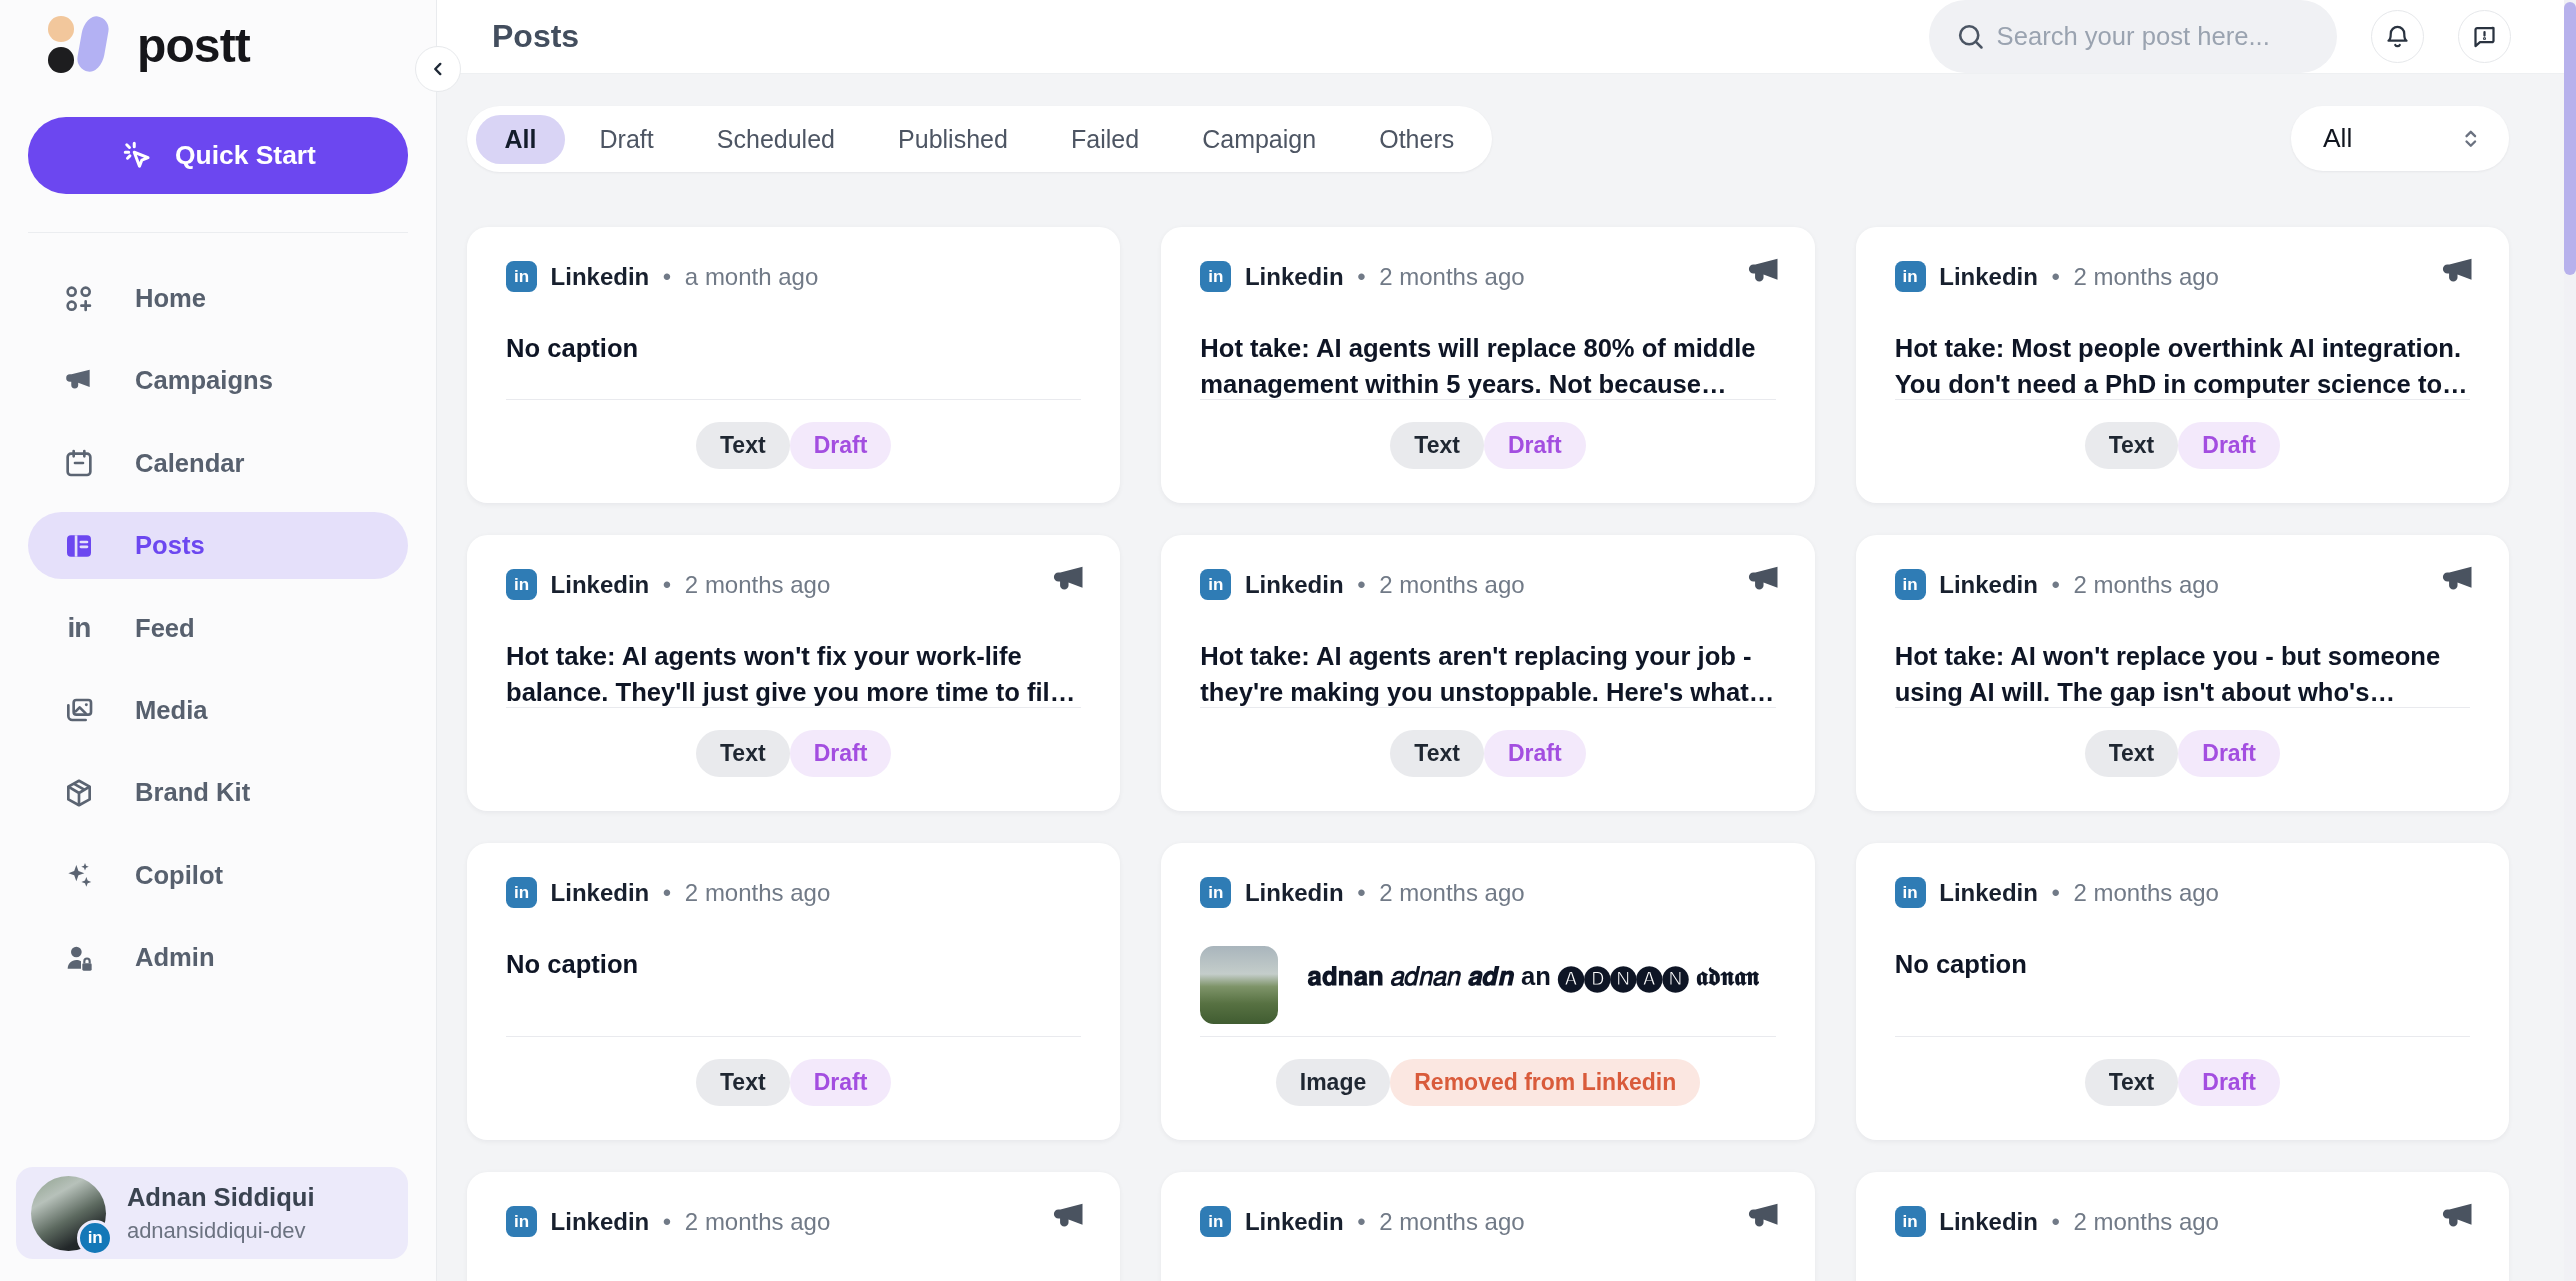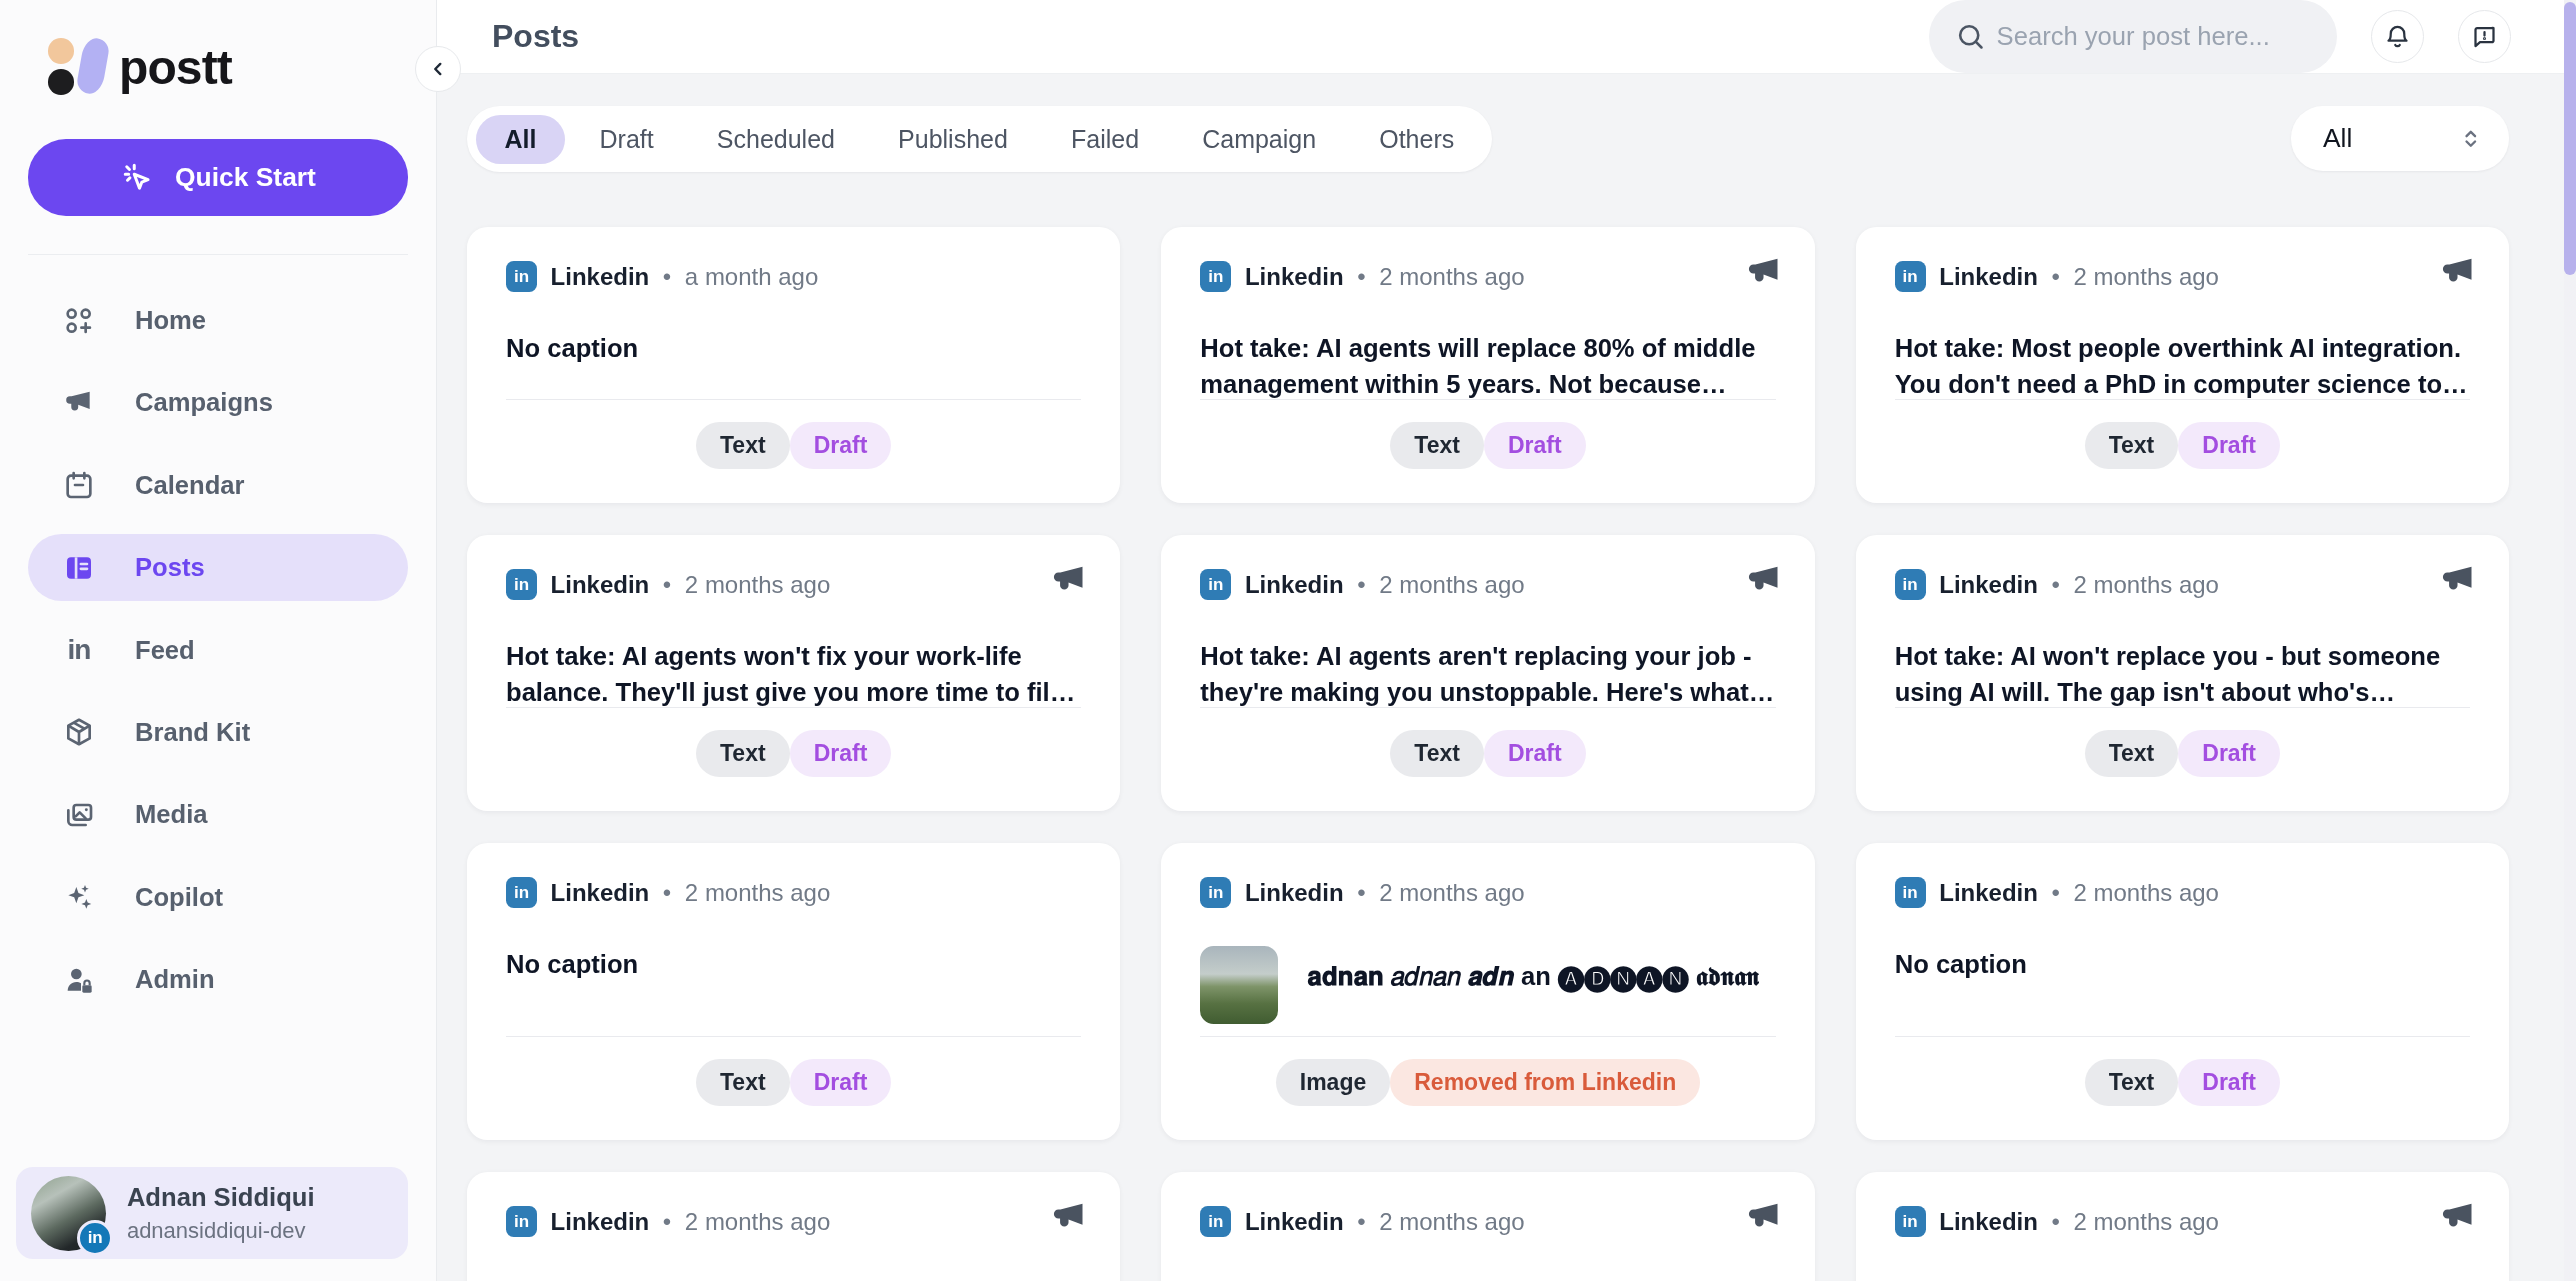--- a/index.html
+++ b/index.html
@@ -3,21 +3,21 @@
 <meta charset="utf-8">
 <style>
   * { margin:0; padding:0; box-sizing:border-box; }
   html,body { width:2576px; height:1281px; overflow:hidden; }
   body { font-family:"Liberation Sans","DejaVu Sans",sans-serif; background:#f3f4f6; position:relative; }
 
   .app { display:flex; width:2576px; height:1281px; }
 
   
   .sidebar { width:437px; height:100%; background:#fbfbfc; border-right:1.7px solid #e9ebee; position:relative; flex:0 0 437px; }
-  .logo { display:flex; align-items:center; gap:11px; padding:38px 0 0 48px; }
+  .logo { display:flex; align-items:center; gap:29px; padding:16px 0 0 48px; }
   .logo-mark { position:relative; width:60px; height:58px; }
   .logo-dot-peach { position:absolute; left:0; top:0; width:25.6px; height:25.6px; border-radius:50%; background:#f2c79c; }
   .logo-dot-black { position:absolute; left:0; top:31px; width:25.6px; height:25.6px; border-radius:50%; background:#1d1d1f; }
   .logo-leaf { position:absolute; left:32px; top:0; width:25.6px; height:56px; background:#b3b1f3; border-radius:34px 34px 34px 34px / 51px 34px 51px 34px; transform:rotate(10deg); }
   .logo-text { font-size:48px; font-weight:800; color:#16161a; letter-spacing:-0.9px; }
 
   .quick-start { margin:43px 28px 0 28px; height:77px; border-radius:38px; background:#6c47f0; color:#fff;
     display:flex; align-items:center; justify-content:center; gap:19px; font-size:26.4px; font-weight:700; cursor:pointer; }
   .quick-start svg { width:36px; height:36px; }
 
@@ -161,37 +161,37 @@
           </svg>
         </span>
         <span>Posts</span>
       </div>
       <div class="nav-item">
         <span class="nicon feed-in">in</span>
         <span>Feed</span>
       </div>
       <div class="nav-item">
         <span class="nicon">
-          <svg viewBox="0 0 24 24" fill="none" stroke="currentColor" stroke-width="2" stroke-linejoin="round">
-            <path d="M12 2.8 20 7.2v9.6L12 21.2 4 16.8V7.2z"></path>
-            <path d="M12 12 20 7.2M12 12 4 7.2M12 12v9.2M8 4.9l8 4.6"></path>
-          </svg>
-        </span>
-        <span>Brand Kit</span>
-      </div>
-      <div class="nav-item">
-        <span class="nicon">
           <svg viewBox="0 0 24 24" fill="none" stroke="currentColor" stroke-width="2" stroke-linecap="round" stroke-linejoin="round">
             <rect x="8" y="4.5" width="13" height="11" rx="2"></rect>
             <path d="M4 8.5v8a3 3 0 0 0 3 3h10"></path>
             <path d="m9.5 13 3-3 4.5 4.5"></path>
               <circle cx="17.5" cy="8" r="1.1" fill="currentColor" stroke="none"></circle>
           </svg>
         </span>
         <span>Media</span>
+      </div>
+      <div class="nav-item">
+        <span class="nicon">
+          <svg viewBox="0 0 24 24" fill="none" stroke="currentColor" stroke-width="2" stroke-linejoin="round">
+            <path d="M12 2.8 20 7.2v9.6L12 21.2 4 16.8V7.2z"></path>
+            <path d="M12 12 20 7.2M12 12 4 7.2M12 12v9.2M8 4.9l8 4.6"></path>
+          </svg>
+        </span>
+        <span>Brand Kit</span>
       </div>
       <div class="nav-item">
         <span class="nicon">
           <svg viewBox="0 0 24 24" fill="currentColor">
             <path d="M10 4.5 11.6 9 16 10.6 11.6 12.2 10 16.7 8.4 12.2 4 10.6 8.4 9z"></path>
             <path d="M17.5 13.5l1 2.7 2.7 1-2.7 1-1 2.7-1-2.7-2.7-1 2.7-1z"></path>
             <path d="M16.5 3l.8 2 2 .8-2 .8-.8 2-.8-2-2-.8 2-.8z"></path>
           </svg>
         </span>
         <span>Copilot</span>

